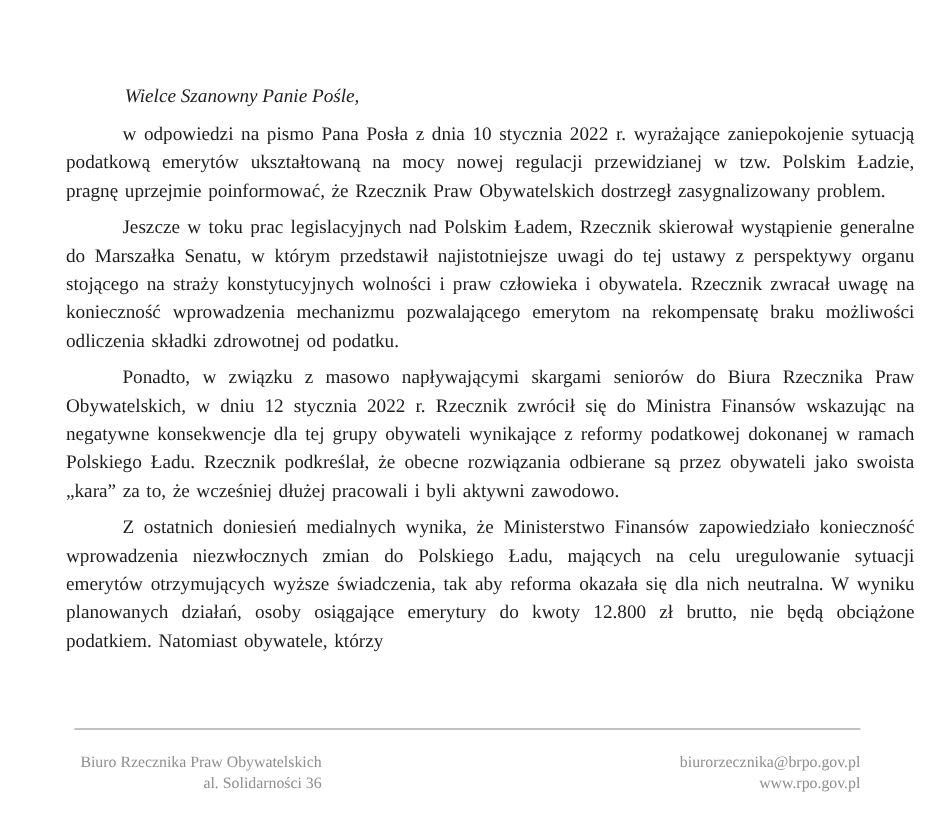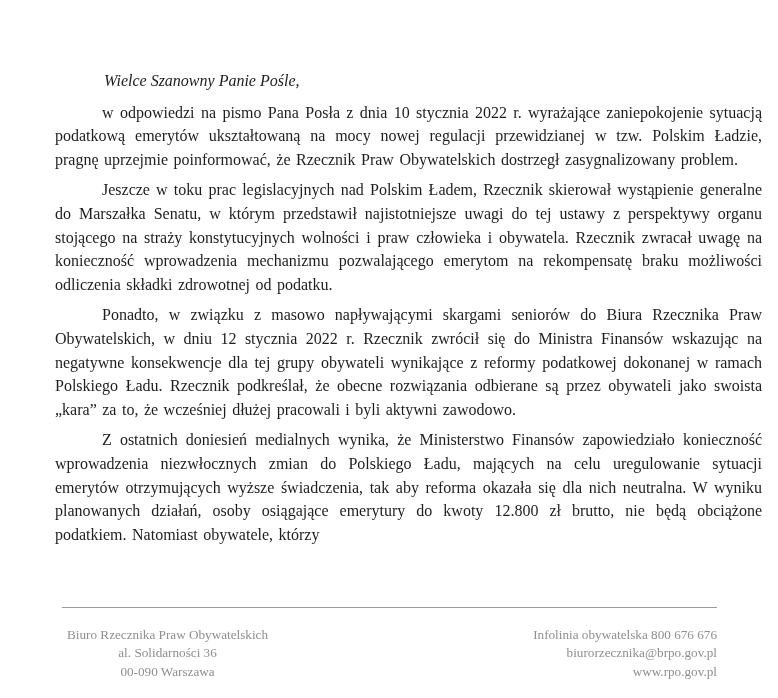--- a/index.html
+++ b/index.html
@@ -47,21 +47,21 @@
     padding-top: 18px;
     display: flex;
     justify-content: space-between;
     align-items: flex-start;
     color: #8e8e8e;
     font-size: 13.2px;
     line-height: 18.4px;
   }
   .footer-left {
     margin-left: 5px;
-    text-align: center;
+    text-align: right;
   }
   .footer-right {
     text-align: right;
   }
 </style>
 </head>
 <body>
 
 <div class="page">
 
@@ -74,22 +74,20 @@
 
     <p class="para">Ponadto, w związku z masowo napływającymi skargami seniorów do Biura Rzecznika Praw Obywatelskich, w dniu 12 stycznia 2022 r. Rzecznik zwrócił się do Ministra Finansów wskazując na negatywne konsekwencje dla tej grupy obywateli wynikające z reformy podatkowej dokonanej w ramach Polskiego Ładu. Rzecznik podkreślał, że obecne rozwiązania odbierane są przez obywateli jako swoista „kara” za to, że wcześniej dłużej pracowali i byli aktywni zawodowo.</p>
 
     <p class="para">Z ostatnich doniesień medialnych wynika, że Ministerstwo Finansów zapowiedziało konieczność wprowadzenia niezwłocznych zmian do Polskiego Ładu, mających na celu uregulowanie sytuacji emerytów otrzymujących wyższe świadczenia, tak aby reforma okazała się dla nich neutralna. W wyniku planowanych działań, osoby osiągające emerytury do kwoty 12.800 zł brutto, nie będą obciążone podatkiem. Natomiast obywatele, którzy</p>
   </div>
 
   <div class="footer">
     <div class="footer-left">
       <div>Biuro Rzecznika Praw Obywatelskich</div>
       <div>al. Solidarności 36</div>
-      <div>00-090 Warszawa</div>
     </div>
     <div class="footer-right">
-      <div>Infolinia obywatelska 800 676 676</div>
       <div>biurorzecznika@brpo.gov.pl</div>
       <div>www.rpo.gov.pl</div>
     </div>
   </div>
 
 </div>
 
 </body></html>

